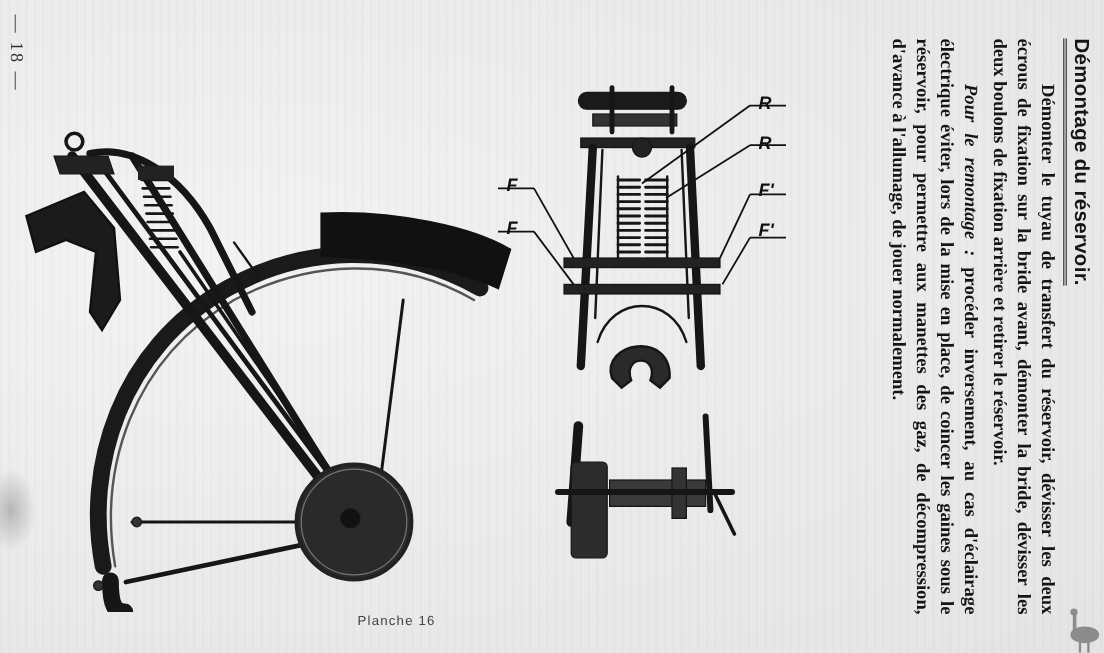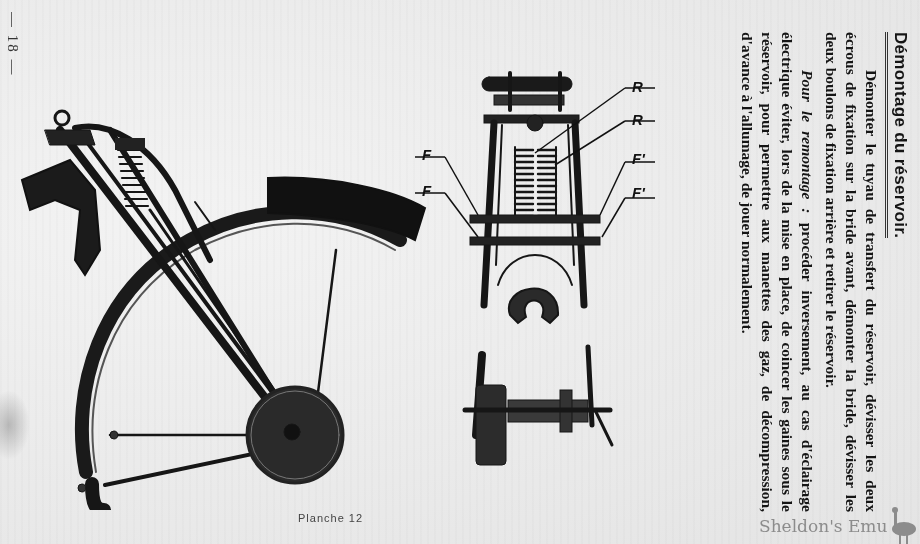--- a/index.html
+++ b/index.html
@@ -176,29 +176,28 @@
     </g>
   </svg>
 
   <div class="label" style="left:632px;top:78px">R</div>
   <div class="label" style="left:632px;top:111px">R</div>
   <div class="label" style="left:422px;top:146px">F</div>
   <div class="label" style="left:422px;top:182px">F</div>
   <div class="label" style="left:632px;top:150px">F'</div>
   <div class="label" style="left:632px;top:184px">F'</div>
 
-  <div class="caption">Planche 12</div>
+  <div class="caption">Planche 16</div>
 
   <div class="text-block">
     <div class="title">Démontage du réservoir.</div>
     <p>Démonter le tuyau de transfert du réservoir, dévisser les deux écrous de fixation sur la bride avant, démonter la bride, dévisser les deux boulons de fixation arrière et retirer le réservoir.</p>
     <p><em>Pour le remontage :</em><span> procéder inversement, au cas d'éclairage électrique éviter, lors de la mise en place, de coincer les gaines sous le réservoir, pour permettre aux manettes des gaz, de décompression, d'avance à l'allumage, de jouer normalement.</span></p>
   </div>
 
-  <div class="watermark">Sheldon's Emu</div>
   <svg class="emu-icon" viewBox="0 0 32 39">
     <g fill="#8c8c8c">
       <ellipse cx="9" cy="5" rx="3" ry="3"></ellipse>
       <rect x="8" y="6" width="3" height="16"></rect>
       <ellipse cx="18" cy="24" rx="12" ry="7"></ellipse>
       <rect x="13" y="28" width="2" height="11"></rect>
       <rect x="20" y="28" width="2" height="11"></rect>
     </g>
   </svg>
 </div>

